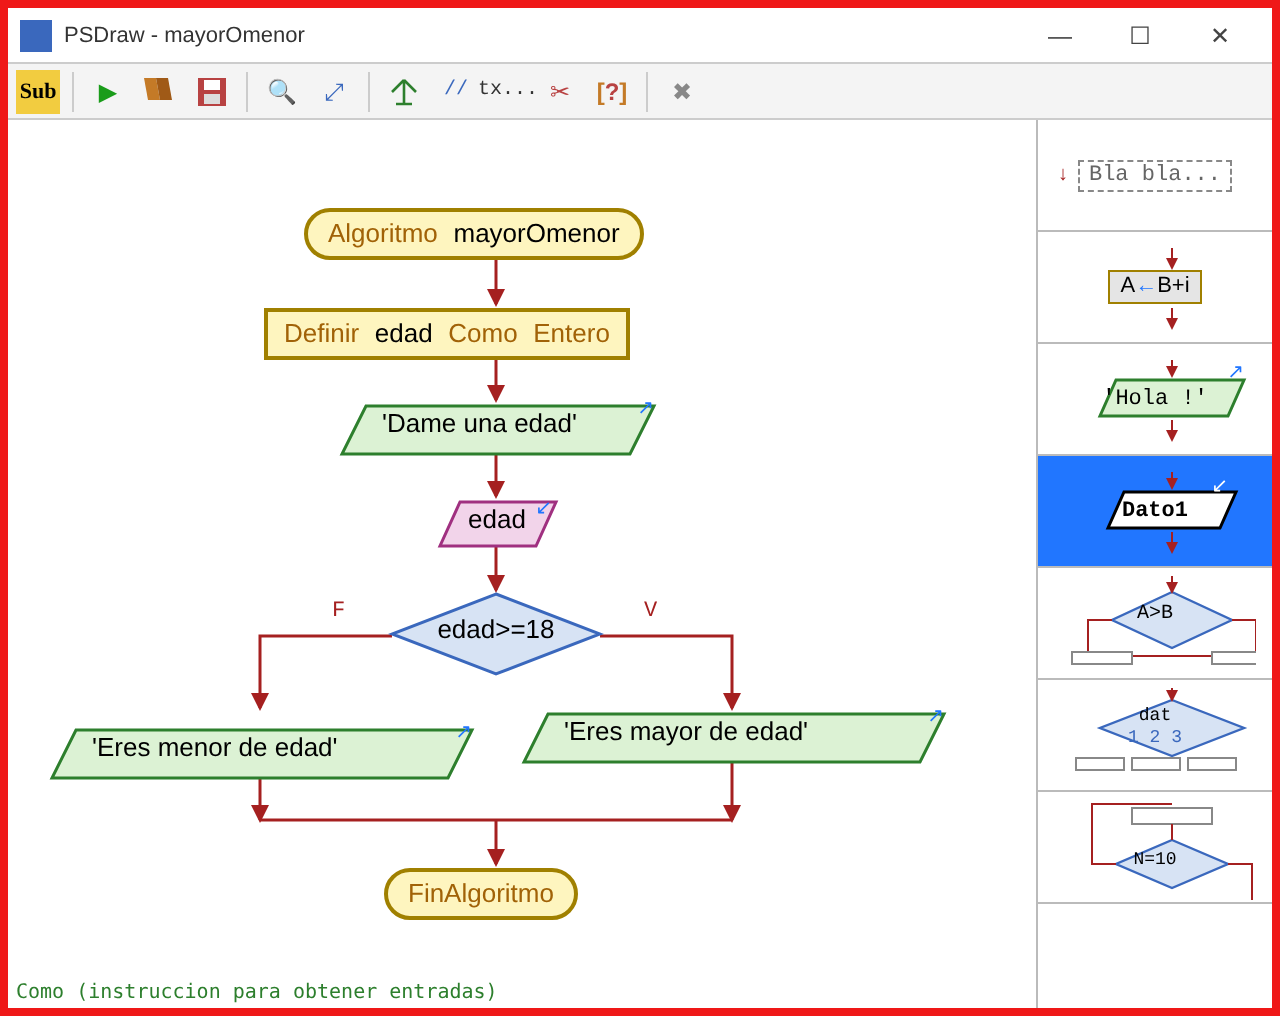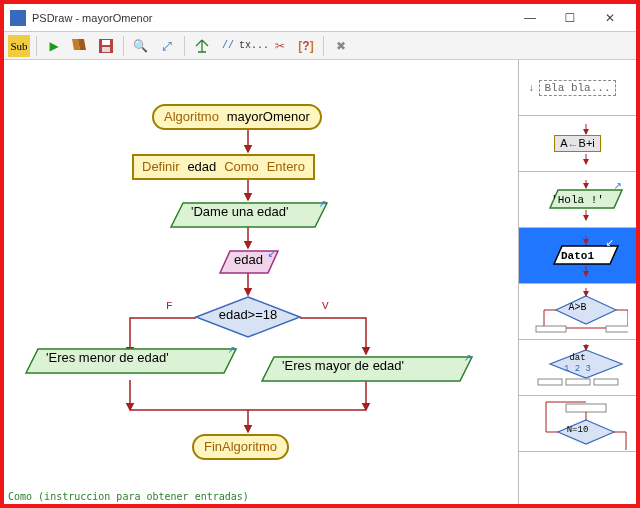--- a/index.html
+++ b/index.html
@@ -4,21 +4,21 @@
 <style>
 *{margin:0;padding:0;box-sizing:border-box;font-family:"Segoe UI",sans-serif}
 body{width:640px;height:508px;border:4px solid #ef1818;background:#fff;position:relative;overflow:hidden}
 .titlebar{height:28px;display:flex;align-items:center;padding:0 6px;background:#fff;border-bottom:1px solid #ccc}
 .titlebar-icon{width:16px;height:16px;background:#3a68bd;display:inline-block;margin-right:6px}
 .titlebar-title{font-size:11px;color:#333}
 .winctrl{margin-left:auto;display:flex}
 .winctrl span{width:40px;height:22px;display:flex;align-items:center;justify-content:center;font-size:12px;color:#444}
 .toolbar{height:28px;background:#f4f4f4;border-bottom:1px solid #ccc;display:flex;align-items:center;padding:2px 4px;gap:4px}
 .tb-btn{width:22px;height:22px;display:flex;align-items:center;justify-content:center;font-size:12px}
-.sub{font-size:11px;font-weight:normal;background:#f2cc40;padding:1px 3px;font-family:serif;}
+.sub{font-size:11px;font-weight:bold;background:#f2cc40;padding:1px 3px;font-family:serif;}
 .sep{width:1px;height:20px;background:#ccc;margin:0 2px}
 .main{display:flex;height:444px}
 .canvas{flex:1;position:relative;background:#fff}
 .palette{width:118px;border-left:1px solid #bbb;overflow:hidden}
 .pal-item{height:56px;border-bottom:1px solid #bbb;display:flex;align-items:center;justify-content:center;position:relative;font-size:10px}
 .pal-item.sel{background:#2176ff}
 .status{position:absolute;bottom:2px;left:4px;font-size:10px;color:#2d7f2d;font-family:monospace}
 .mono{font-family:"Courier New",monospace}
 .node{position:absolute}
 .terminal{border:2px solid #a08000;background:#fef5bf;border-radius:15px;padding:3px 10px;font-size:13px}
@@ -133,21 +133,21 @@
     <div class="node mono" style="left:190px;top:236px;width:108px;height:42px">
       <svg width="108" height="42" style="position:absolute;top:0;left:0">
           <polygon points="54,1 106,21 54,41 2,21" fill="#d7e3f4" stroke="#3a68bd" stroke-width="1.5"></polygon>
         </svg>
       <div style="position:relative;text-align:center;padding-top:11px;font-size:13px">edad&gt;=18</div>
     </div>
 
     <span class="mono" style="position:absolute;left:162px;top:240px;color:#a52020;font-size:11px">F</span>
     <span class="mono" style="position:absolute;left:318px;top:240px;color:#a52020;font-size:11px">V</span>
 
-    <div class="para mono" style="left:20px;top:288px;width:214px;height:22px">
+    <div class="para mono" style="left:20px;top:304px;width:214px;height:22px">
       <svg width="214" height="26">
           <polygon points="14,1 212,1 200,25 2,25" fill="#dcf2d4" stroke="#2d7f2d" stroke-width="1.5"></polygon>
         </svg>
       <div class="para-txt" style="left:14px">'Eres menor de edad'</div>
       <span class="io-arrow" style="right:2px;top:-4px">↗</span>
     </div>
 
     <div class="para mono" style="left:256px;top:296px;width:214px;height:26px">
       <svg width="214" height="26">
           <polygon points="14,1 212,1 200,25 2,25" fill="#dcf2d4" stroke="#2d7f2d" stroke-width="1.5"></polygon>

